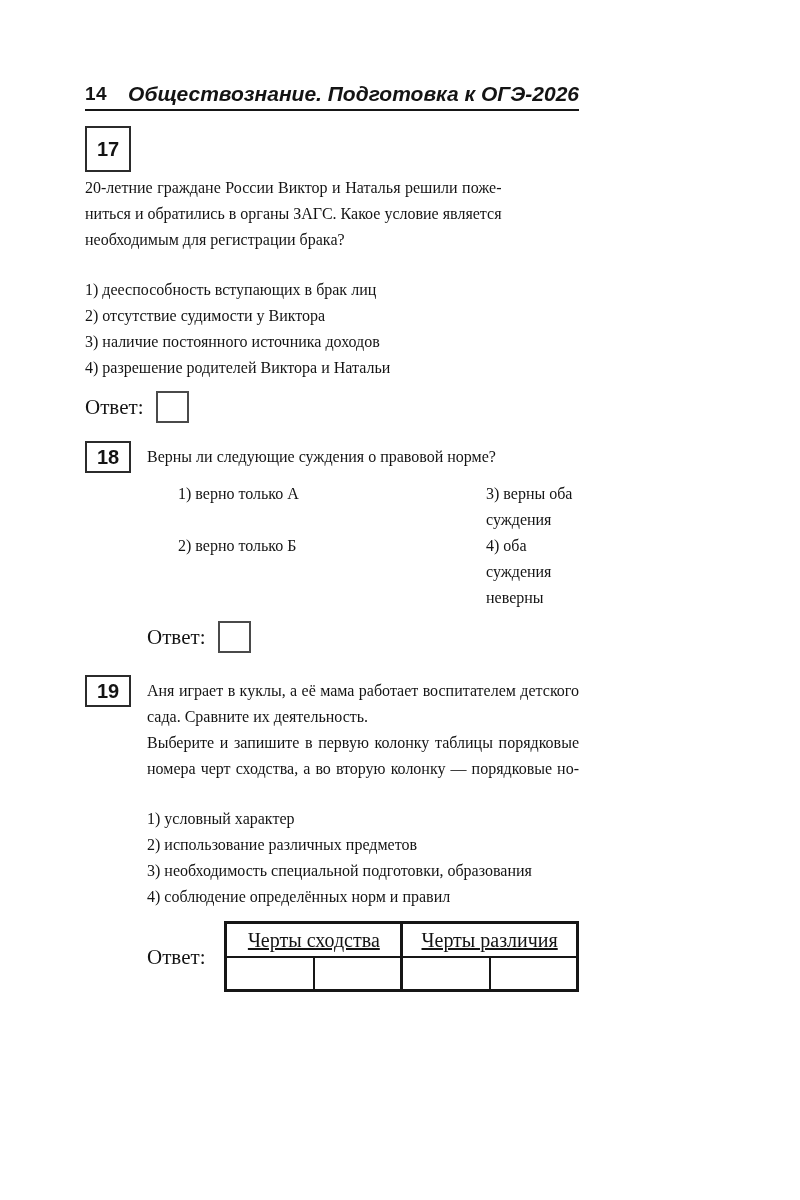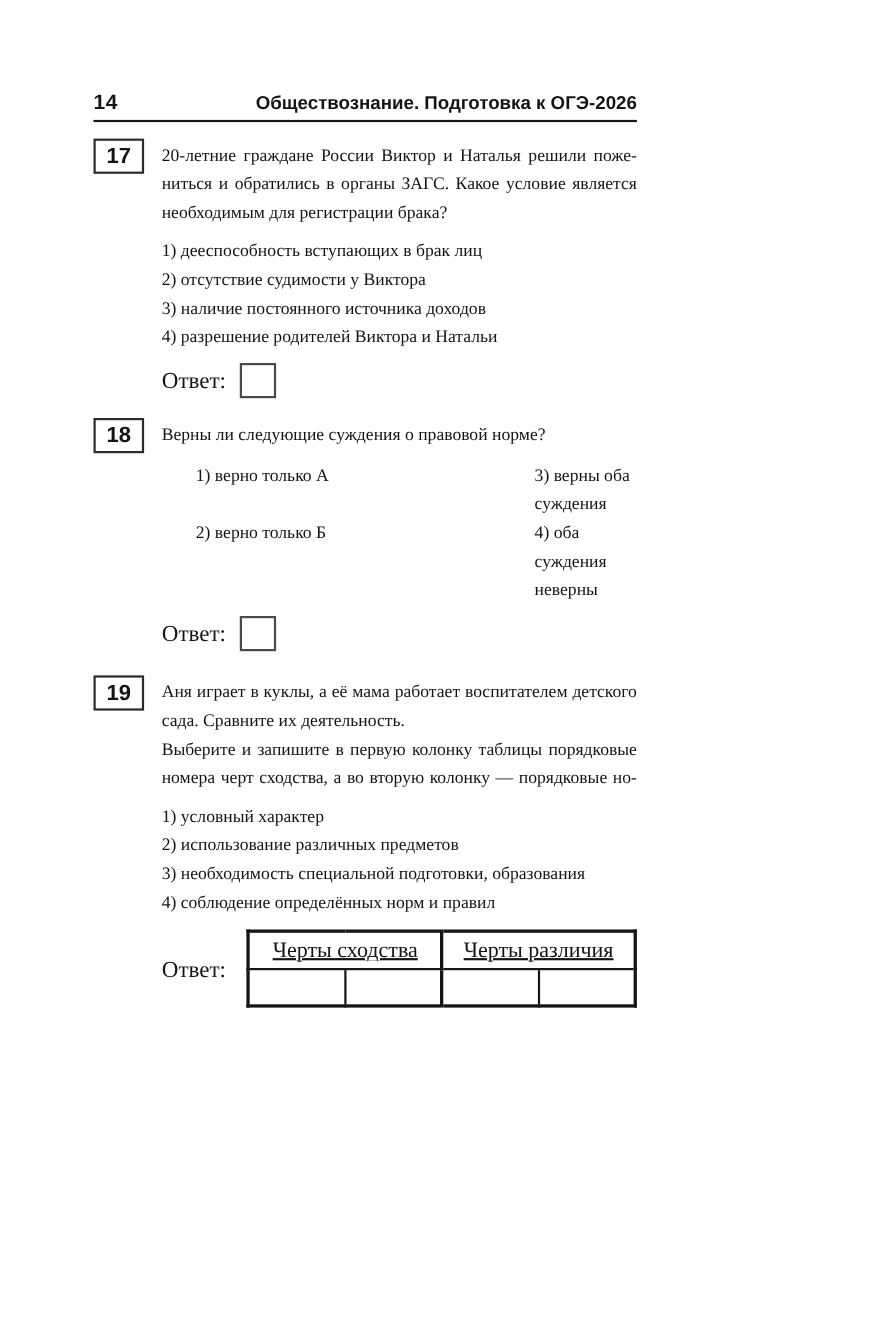--- a/index.html
+++ b/index.html
@@ -25,28 +25,28 @@
   .page-header {
     display: flex;
     justify-content: space-between;
     align-items: flex-end;
     border-bottom: 2px solid #161616;
     padding-bottom: 5px;
     font-family: "Liberation Sans", sans-serif;
     font-weight: bold;
   }
   .page-num { font-size: 19px; line-height: 20px; letter-spacing: 0.5px; }
-  .page-title { font-size: 17px; line-height: 20px; }
+  .page-title { font-size: 21px; line-height: 20px; font-style: italic; }
 
   
   .question {
     display: flex;
     align-items: flex-start;
   }
-  .q17 { margin-top: 15px; }
+  .q17 { margin-top: 15px; flex-direction: column; }
   .q18 { margin-top: 18px; }
   .q19 { margin-top: 22px; }
 
   .qnum {
     box-sizing: border-box;
     flex: 0 0 46px;
     width: 46px;
     height: 32px;
     border: 2px solid #2b2b2b;
     display: flex;
@@ -62,21 +62,21 @@
   .qtext, .stmts, .options, .opt-grid {
     font-size: 16px;
     line-height: 26px;
   }
   .jline  { text-align: justify; text-align-last: justify; text-justify: inter-word; }
   .lline  { text-align: left; }
   .hang   { padding-left: 28px; }
 
   .qtext  { margin-top: 3px; }
   .stmts  { margin-top: 13px; }
-  .options { margin-top: 9px; }
+  .options { margin-top: 24px; }
   .opt-grid {
     margin-top: 11px;
     display: grid;
     grid-template-columns: 308px 1fr;
     margin-left: 31px;
   }
 
   
   .answer-row {
     margin-top: 10px;

